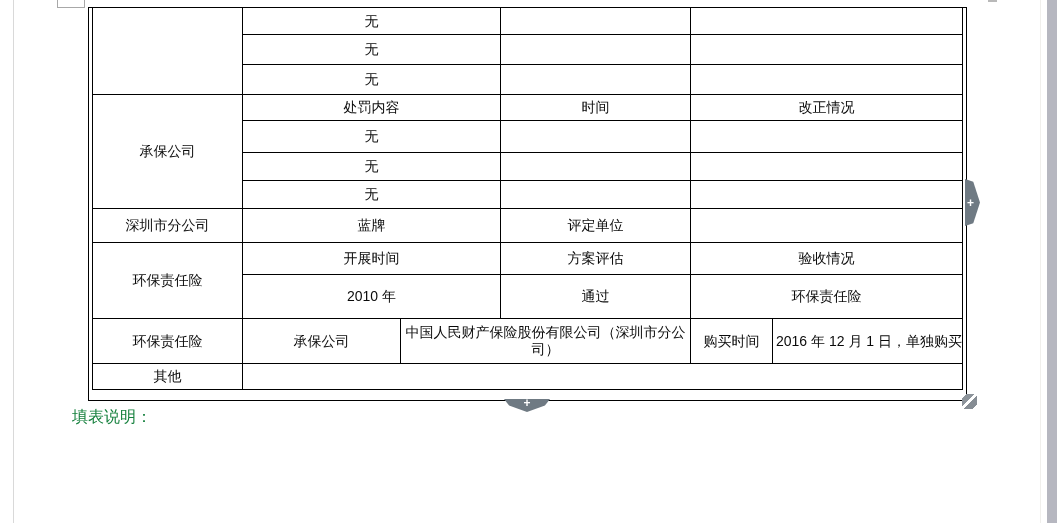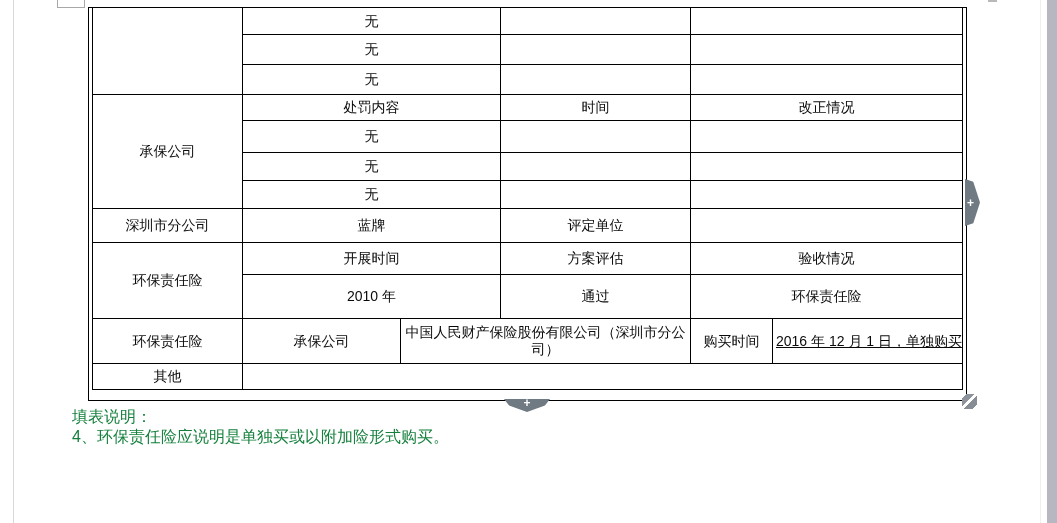--- a/index.html
+++ b/index.html
@@ -17,21 +17,21 @@
   .top-remnant{position:absolute;left:988px;top:0;width:9px;height:2px;background:#b9b9b9;}
 
   
   .table-frame{position:absolute;left:88px;top:7px;width:879px;height:394px;border:1px solid #000;box-sizing:border-box;}
   table.doc{position:absolute;left:92px;top:7px;width:871px;border-collapse:collapse;table-layout:fixed;}
   table.doc td{
     border:1px solid #000;text-align:center;vertical-align:middle;
     font-size:14px;line-height:17px;padding:0 3px;overflow:hidden;color:#0a0a0a;
   }
   td.insurer{padding:0 4px;line-height:18px;}
-  td.nowrap{white-space:nowrap;font-size:13px;padding:0 1px;text-decoration:underline;}
+  td.nowrap{white-space:nowrap;font-size:13px;padding:0 1px;}
 
   
   .add-col{
     position:absolute;left:965px;top:179px;width:15px;height:47px;background:#6f7a83;
     clip-path:polygon(0 0,55% 6%,100% 50%,55% 94%,0 100%);
     display:flex;align-items:center;justify-content:flex-start;padding-left:2px;box-sizing:border-box;
   }
   .add-row{
     position:absolute;left:504px;top:399px;width:46px;height:13px;background:#6f7a83;
     clip-path:polygon(0 0,100% 0,89% 50%,50% 100%,11% 50%);
@@ -141,14 +141,13 @@
 <div class="add-col">
   <span class="plus">+</span>
 </div>
 <div class="add-row">
   <span class="plus">+</span>
 </div>
 <div class="resize-handle"></div>
 
 <div class="notes">
   <div>填表说明：</div>
-  <div>4、环保责任险应说明是单独买或以附加险形式购买。</div>
 </div>
 
 </body></html>

